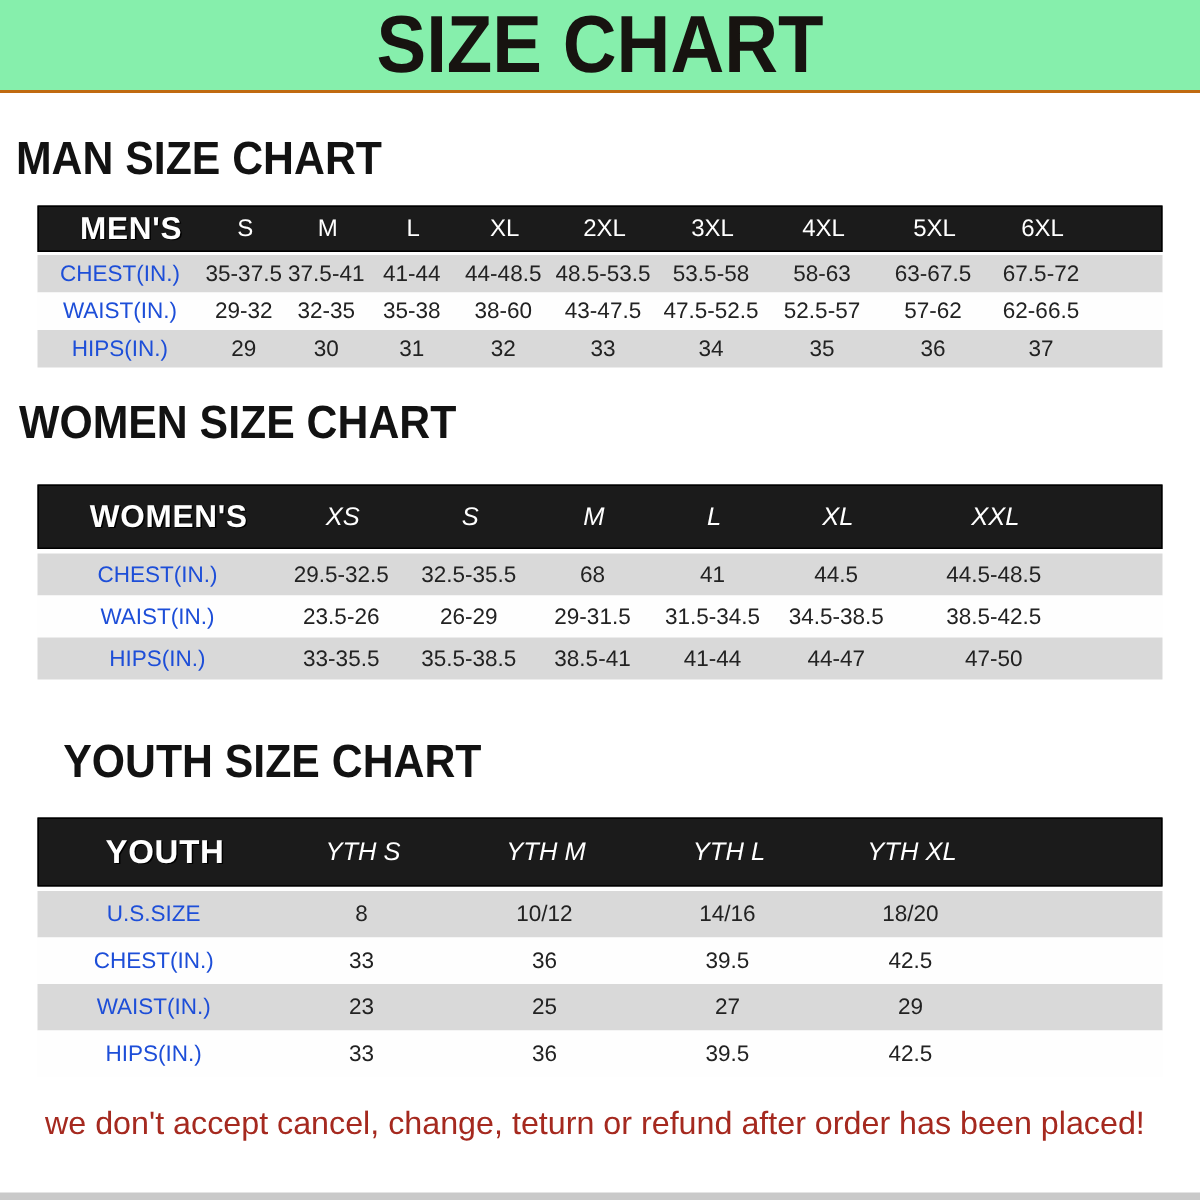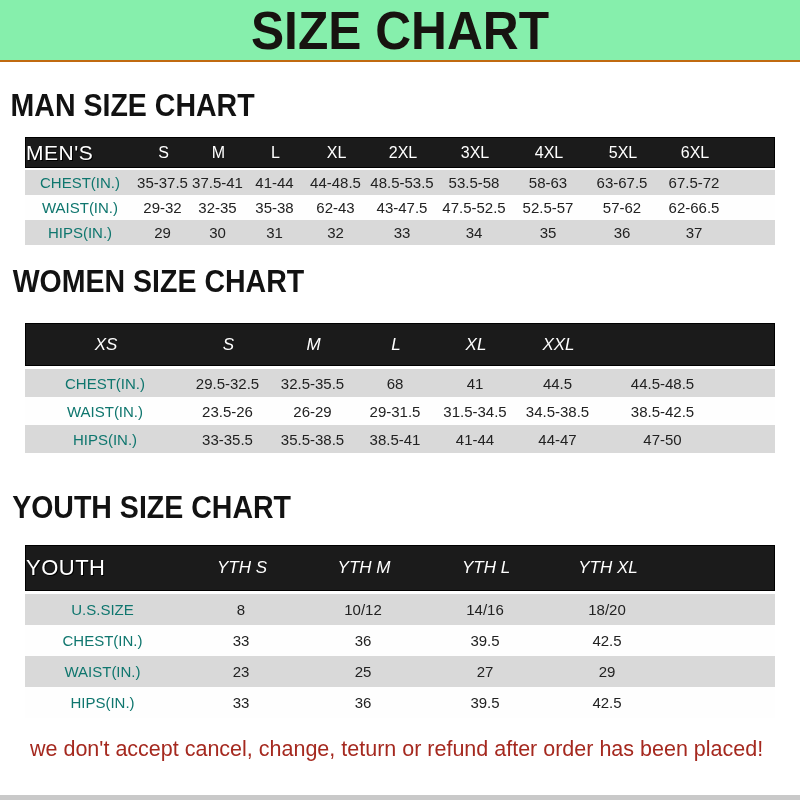--- a/index.html
+++ b/index.html
@@ -17,52 +17,53 @@
     transform:scaleX(0.92);transform-origin:center;line-height:1;white-space:nowrap;
   }
   
   .section-title{
     text-align:left;font-weight:800;font-size:31px;color:#121212;
     line-height:34px;white-space:nowrap;
   }
   .section-title span{display:inline-block;transform:scaleX(0.92);}
   .t1{margin-top:27px;}
   .t2{margin-top:20px;}
-  .t3{margin-top:38px;}
+  .t3{margin-top:38px;margin-left:30px;}
   
   .size-table{width:750px;margin-left:25px;}
   .mt-men{margin-top:14px;}
   .mt-women{margin-top:24px;}
   .mt-youth{margin-top:20px;}
   .hdr-row{
     background:#1b1b1b;border:1px solid #000;box-sizing:border-box;
     display:grid;align-items:center;color:#ffffff;margin-bottom:2px;
   }
   .grid-men  {grid-template-columns:110px 55px 55px 59px 63px 70px 74px 74px 74px 70px 46px;}
   .grid-women{grid-template-columns:160px 85px 85px 80px 80px 85px 125px 50px;}
   .grid-youth{grid-template-columns:155px 122px 122px 122px 122px 107px;}
   .men   .hdr-row{height:31px;}
   .women .hdr-row{height:43px;margin-bottom:3px;}
   .youth .hdr-row{height:46px;margin-bottom:3px;}
   .hdr-label{
-    font-weight:400;letter-spacing:0.5px;white-space:nowrap;
+    font-weight:700;padding-left:13px;letter-spacing:0.5px;white-space:nowrap;
     text-shadow:1px 1px 0 #000;
+    text-align:center;
   }
   .men   .hdr-label{font-size:21px;}
   .women .hdr-label{font-size:21px;}
   .youth .hdr-label{font-size:22px;}
   .hdr-size{text-align:center;font-size:16px;font-weight:500;white-space:nowrap;}
   .women .hdr-size,.youth .hdr-size{font-size:17px;font-style:italic;}
   .data-row{display:grid;align-items:center;}
   .men   .data-row{height:25px;}
   .women .data-row{height:28px;}
   .youth .data-row{height:31px;}
   .data-row.shade{background:#D9D9D9;}
   .data-row.plain{background:#FEFEFE;}
-  .row-label{text-align:center;font-size:15px;color:#0f766e;white-space:nowrap;}
+  .row-label{text-align:center;font-size:15px;color:#1d4ed8;white-space:nowrap;}
   .cell{text-align:center;font-size:15px;color:#222;white-space:nowrap;}
   
   .footer{
     margin-top:16px;padding-left:30px;color:#A5291F;
     font-size:21.5px;line-height:30px;font-weight:500;
   }
   .bottom-band{
     position:absolute;left:0;bottom:0;width:100%;height:5px;background:#c9c9c9;
   }
 </style>
@@ -101,21 +102,21 @@
       <div class="cell">58-63</div>
       <div class="cell">63-67.5</div>
       <div class="cell">67.5-72</div>
       <div></div>
     </div>
     <div class="data-row grid-men plain">
       <div class="row-label">WAIST(IN.)</div>
       <div class="cell">29-32</div>
       <div class="cell">32-35</div>
       <div class="cell">35-38</div>
-      <div class="cell">62-43</div>
+      <div class="cell">38-60</div>
       <div class="cell">43-47.5</div>
       <div class="cell">47.5-52.5</div>
       <div class="cell">52.5-57</div>
       <div class="cell">57-62</div>
       <div class="cell">62-66.5</div>
       <div></div>
     </div>
     <div class="data-row grid-men shade">
       <div class="row-label">HIPS(IN.)</div>
       <div class="cell">29</div>
@@ -129,20 +130,21 @@
       <div class="cell">37</div>
       <div></div>
     </div>
   </div>
 
 <div class="section-title t2">
   <span>WOMEN SIZE CHART</span>
 </div>
 <div class="size-table women mt-women">
     <div class="hdr-row grid-women">
+      <div class="hdr-label">WOMEN'S</div>
       <div class="hdr-size">XS</div>
       <div class="hdr-size">S</div>
       <div class="hdr-size">M</div>
       <div class="hdr-size">L</div>
       <div class="hdr-size">XL</div>
       <div class="hdr-size">XXL</div>
       <div></div>
     </div>
     <div class="data-row grid-women shade">
       <div class="row-label">CHEST(IN.)</div>

